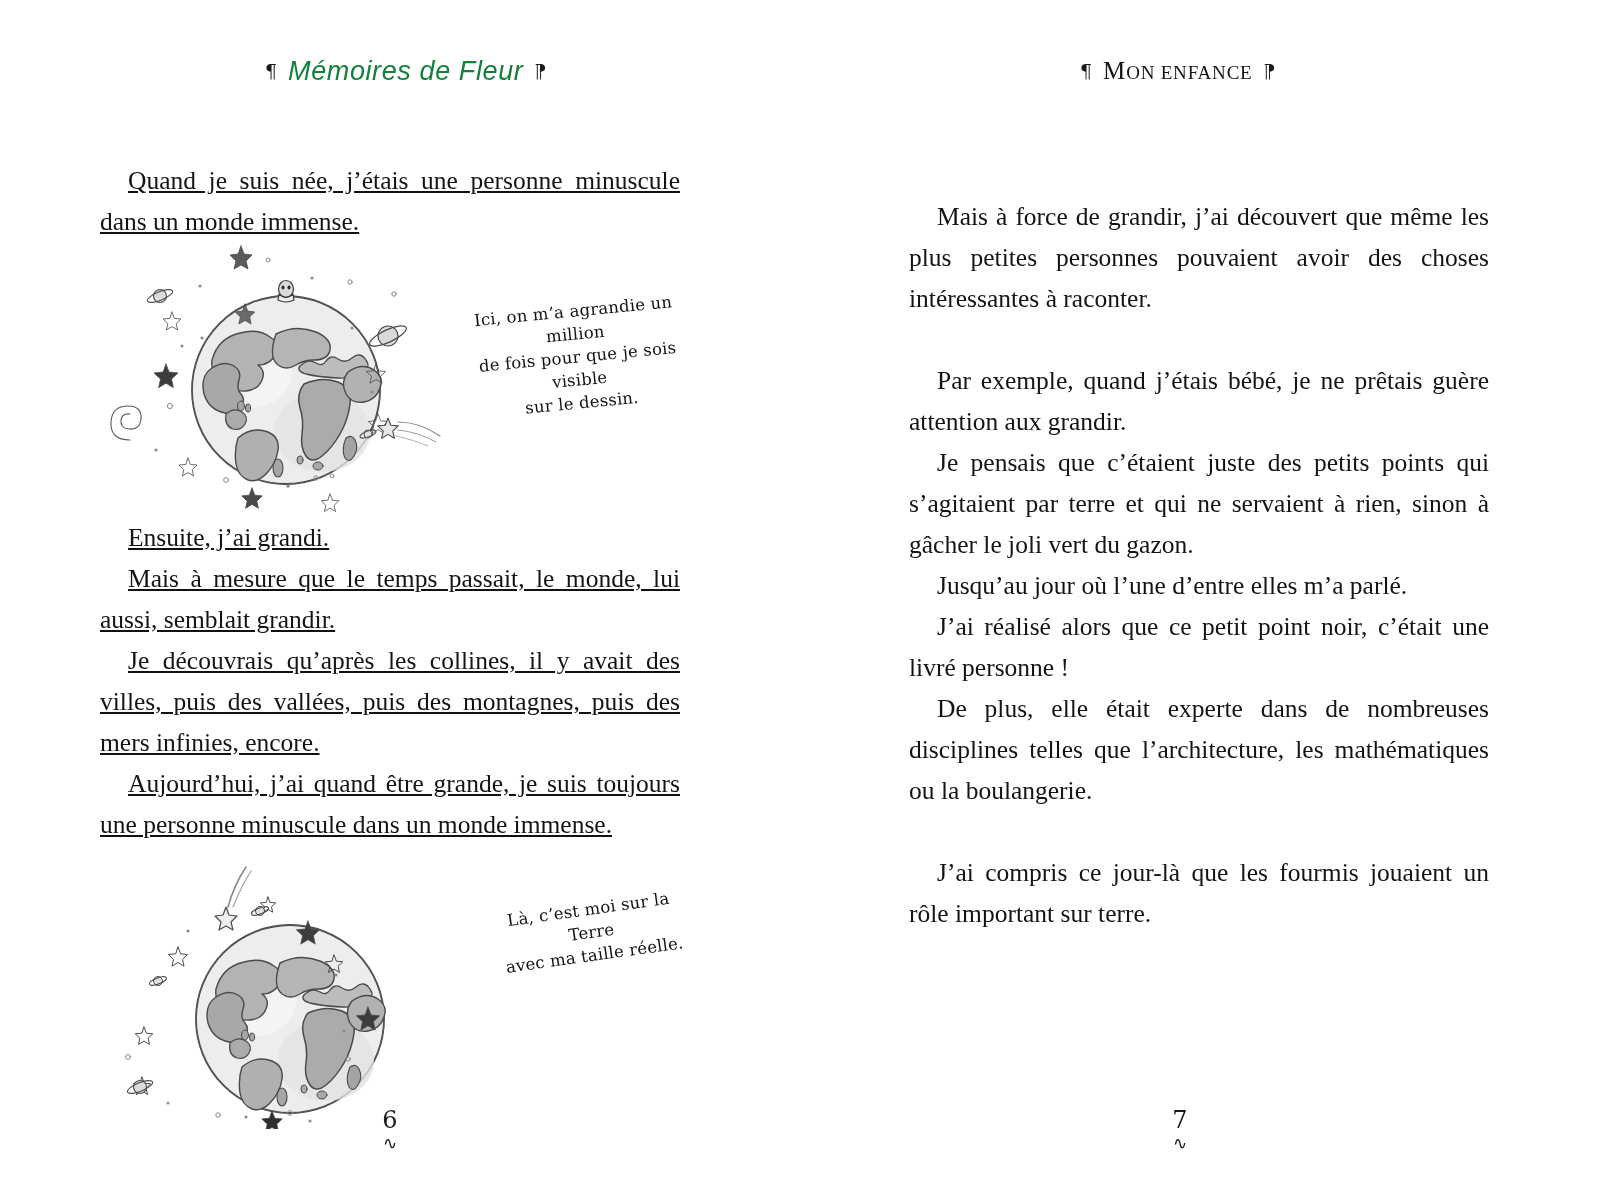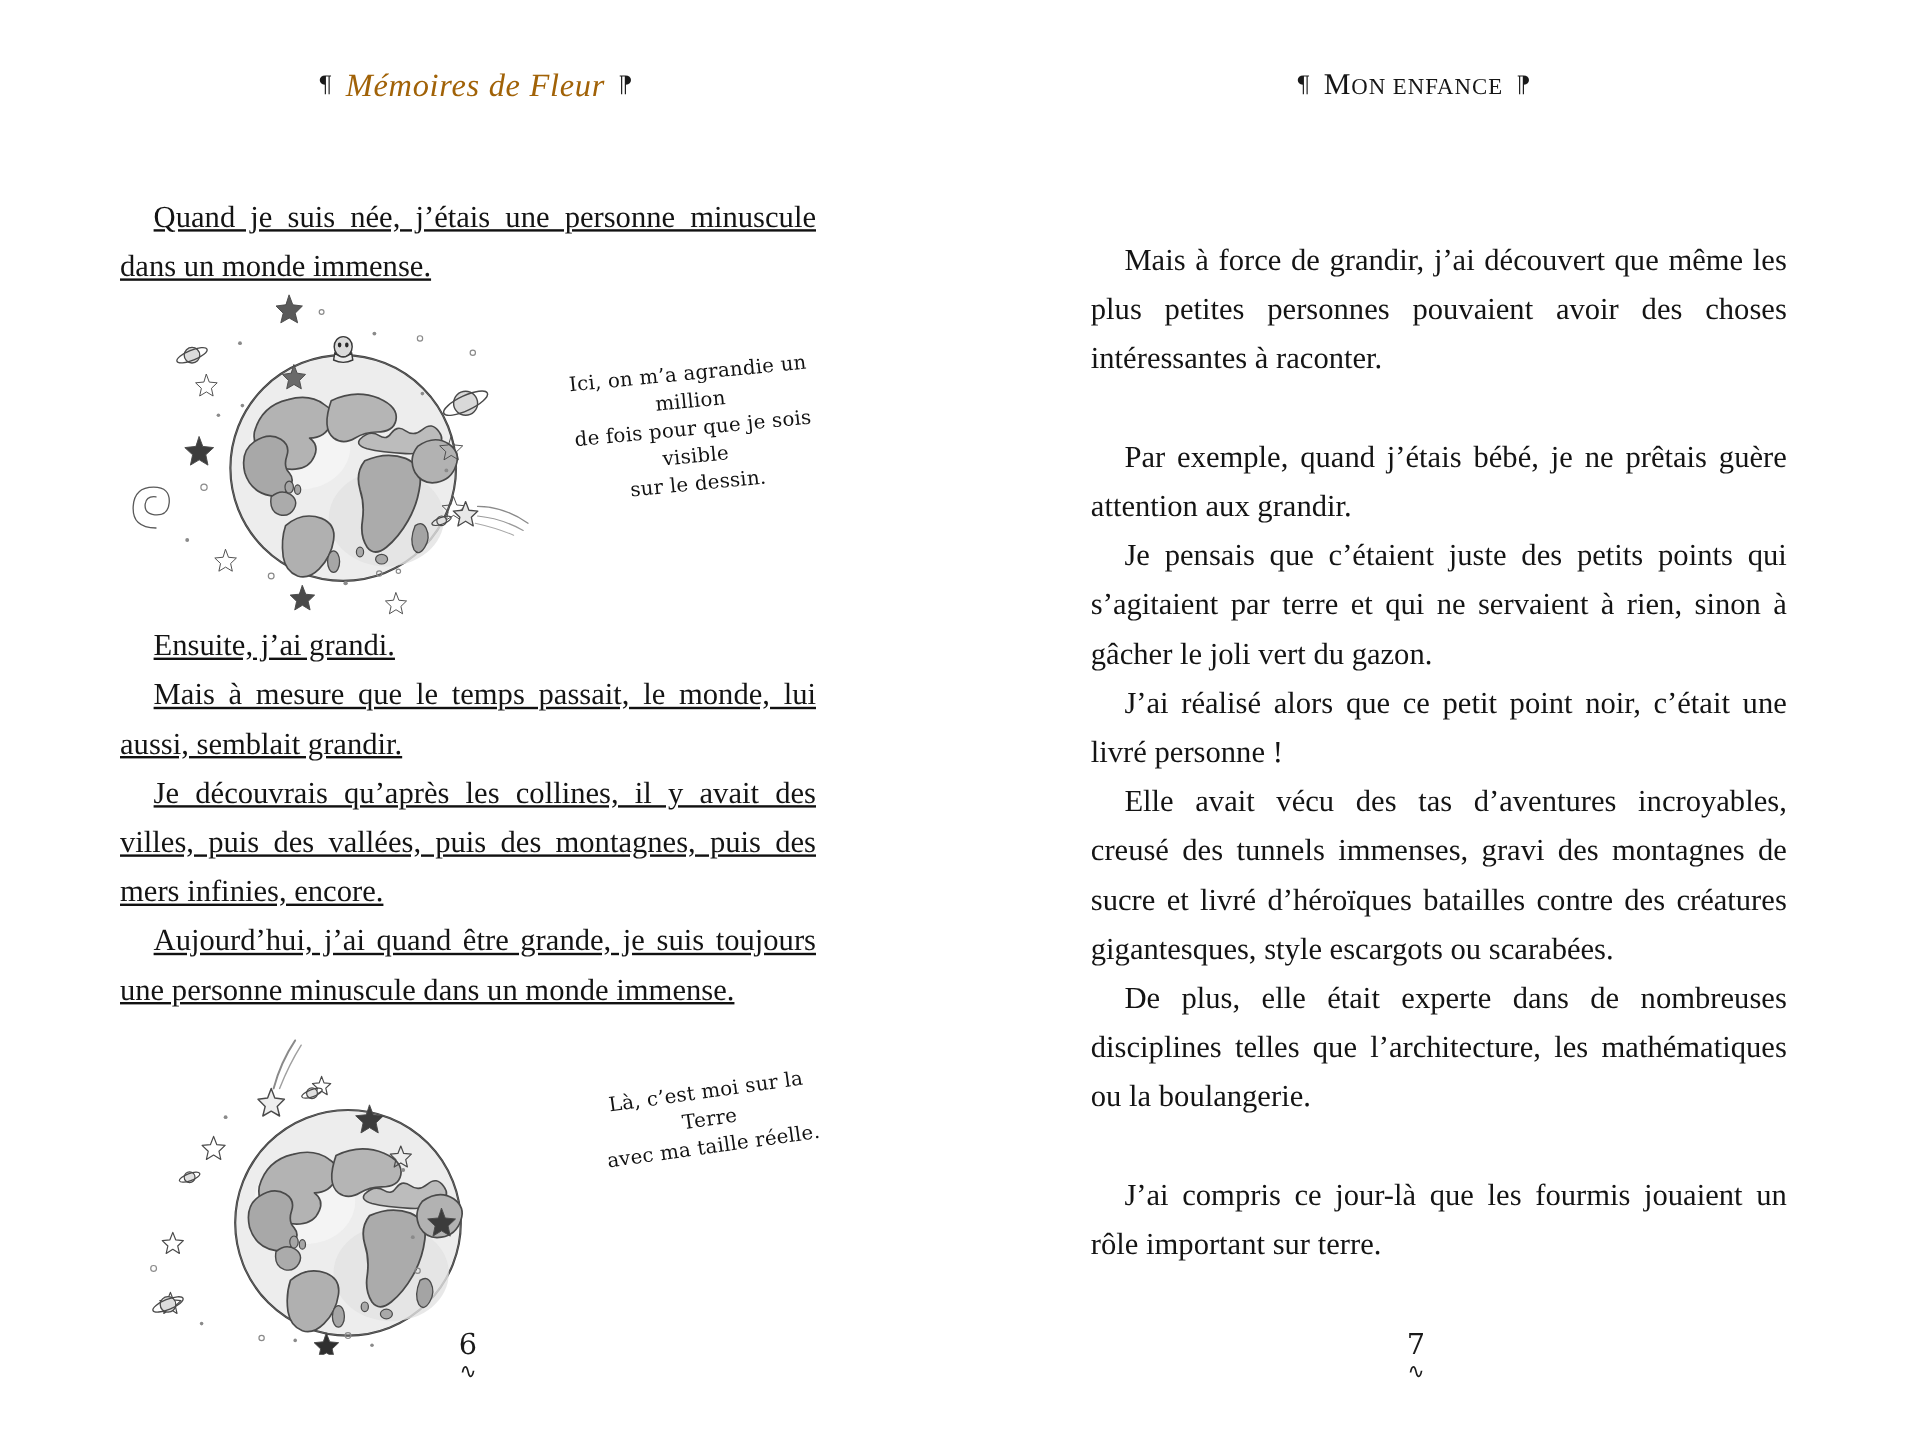--- a/index.html
+++ b/index.html
@@ -37,25 +37,25 @@
     font-family: "DejaVu Serif", serif;
     font-size: 19px;
     color: #1a1a1a;
     line-height: 1;
     display: inline-block;
   }
   .flourish.pre  { margin-right: 11px; transform: scaleX(-1); }
   .flourish.post { margin-left: 11px; }
 
   .runhead-title-script {
-    font-family: Liberation Serif, serif;
+    font-family: Liberation Sans, sans-serif;
     font-style: italic;
     font-size: 27px;
     letter-spacing: 0.6px;
-    color: #a16207;
+    color: #15803d;
   }
   .runhead-title-caps {
     font-family: "Liberation Serif", serif;
     font-size: 21px;
     color: #151515;
     letter-spacing: 0.8px;
   }
   .runhead-title-caps .first { font-size: 25px; }
   .runhead-title-caps .rest  { font-size: 19px; margin-top: 48px; }
 
@@ -345,22 +345,22 @@
     </div>
 
   </div>
 
   <div class="column right">
     <p class="para">Mais à force de grandir, j’ai découvert que même les plus petites personnes pouvaient avoir des choses intéressantes à raconter.</p>
     <div class="spacer-line"></div>
 
     <p class="para">Par exemple, quand j’étais bébé, je ne prêtais guère attention aux grandir.</p>
     <p class="para">Je pensais que c’étaient juste des petits points qui s’agitaient par terre et qui ne servaient à rien, sinon à gâcher le joli vert du gazon.</p>
+    <p class="para">Jusqu’au jour où l’une d’entre elles m’a parlé.</p>
     <p class="para">J’ai réalisé alors que ce petit point noir, c’était une livré personne !</p>
-    <p class="para">Elle avait vécu des tas d’aventures incroyables, creusé des tunnels immenses, gravi des montagnes de sucre et livré d’héroïques batailles contre des créatures gigantesques, style escargots ou scarabées.</p>
     <p class="para">De plus, elle était experte dans de nombreuses disciplines telles que l’architecture, les mathématiques ou la boulangerie.</p>
 
     <div class="spacer-line"></div>
     <p class="para">J’ai compris ce jour-là que les fourmis jouaient un rôle important sur terre.</p>
   </div>
 
   <div class="folio left">
     <span class="folio-num">6</span>
     <span class="folio-orn">∿</span>
   </div>

